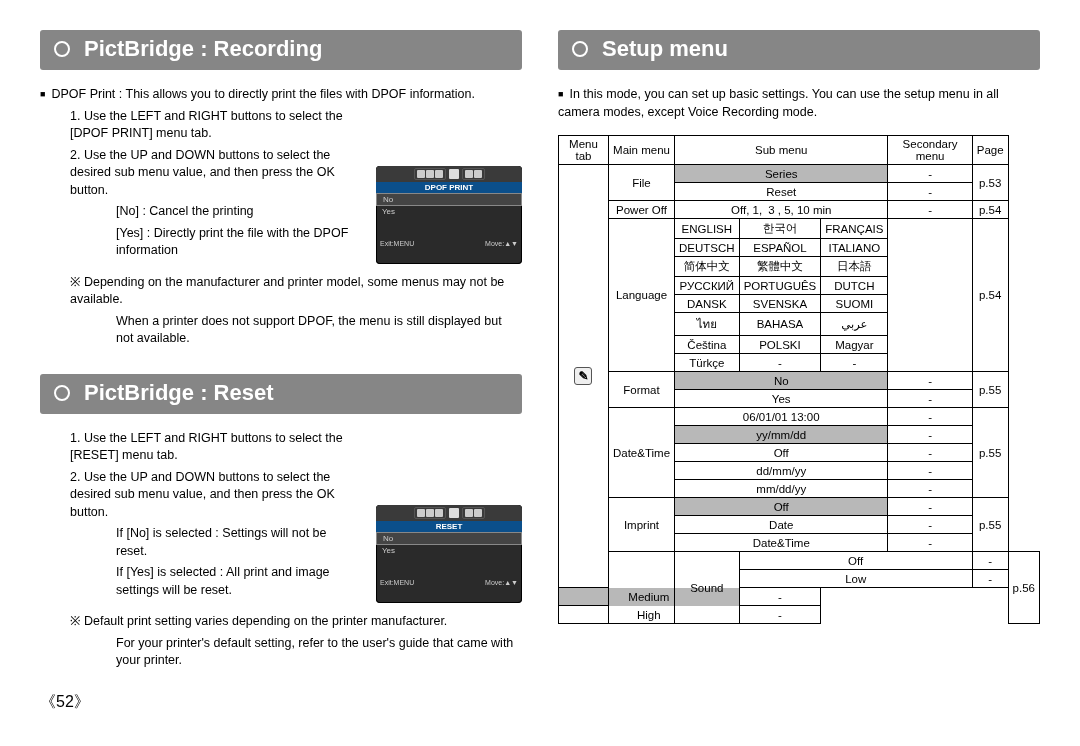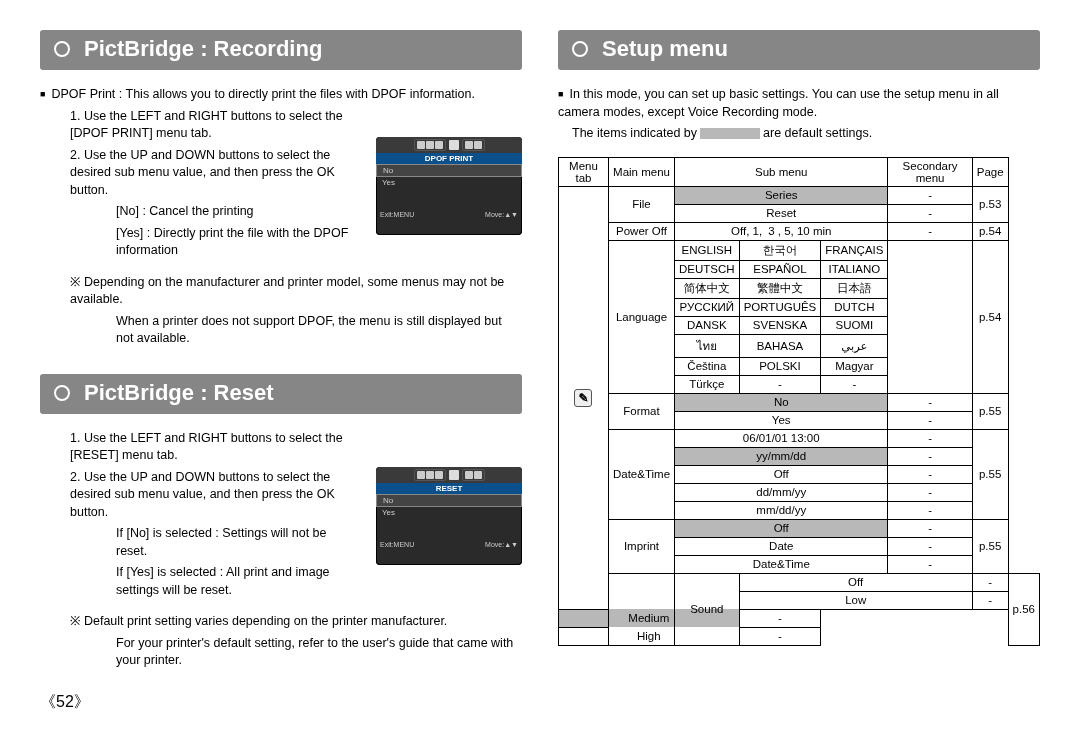--- a/index.html
+++ b/index.html
@@ -19,21 +19,21 @@
   
   .camera-mock { width: 146px; height: 98px; background: #2a2a2a; border-radius: 4px; margin-left: 0; font-size: 9px; color: #ccc; overflow: hidden; box-shadow: inset 0 0 0 1px #000; }
   .cm-top { height: 16px; background: #3a3a3a; display: flex; justify-content: center; align-items: center; gap: 3px; }
   .cm-icongrp { display: flex; gap: 1px; padding: 1px 2px; border: 1px solid #555; border-radius: 2px; }
   .cm-icon { width: 8px; height: 8px; background: #ccc; border-radius: 1px; }
   .cm-icon.lg { width: 10px; height: 10px; background: #ddd; }
   .cm-title { background: #0b4f8b; color: #fff; font-weight: bold; font-size: 8px; text-align: center; padding: 1px 0; }
   .cm-row { padding: 1px 6px; font-size: 8px; }
   .cm-row.sel { background: #444; border: 1px solid #888; }
   .cm-foot { display: flex; justify-content: space-between; padding: 1px 4px; font-size: 7px; margin-top: 22px; }
-  .content-with-figure { display: flex; align-items: center; gap: 25px; }
+  .content-with-figure { display: flex; align-items: flex-end; gap: 25px; }
 
   
   table.setup { border-collapse: collapse; width: 100%; font-size: 11.5px; }
   table.setup td { border: 1px solid #000; padding: 2px 4px; text-align: center; vertical-align: middle; height: 18px; }
   table.setup td.hl { background: #b8b8b8; }
   .tab-icon { width: 18px; height: 18px; border: 1px solid #555; border-radius: 3px; display: inline-flex; align-items: center; justify-content: center; font-weight: bold; font-size: 12px; background: #efefef; }
   .page-num-bar { margin-top: 22px; font-size: 16px; }
   .legend-box { display: inline-block; width: 60px; height: 11px; background: #b8b8b8; vertical-align: middle; margin: 0 3px; }
 </style>
 </head>
@@ -117,23 +117,20 @@
     <div style="height:10px"></div>
     <div class="para asterisk indent1">Default print setting varies depending on the printer manufacturer.</div>
     <div class="para indent2">For your printer's default setting, refer to the user's guide that came with your printer.</div>
 
     <div class="page-num-bar">《52》</div>
   </div>
 
   <div class="col">
     <div class="header-band">Setup menu</div>
     <div class="para bullet">In this mode, you can set up basic settings. You can use the setup menu in all camera modes, except Voice Recording mode.</div>
-    <div class="para" style="margin-left:14px">
-      <span>The items indicated by</span><span class="legend-box"></span><span>are default settings.</span>
-    </div>
     <div style="height:10px"></div>
 
     <table class="setup">
       <tbody>
           <tr>
         <td>Menu tab</td>
         <td>Main menu</td>
         <td colspan="3">Sub menu</td>
         <td>Secondary menu</td>
         <td>Page</td>

